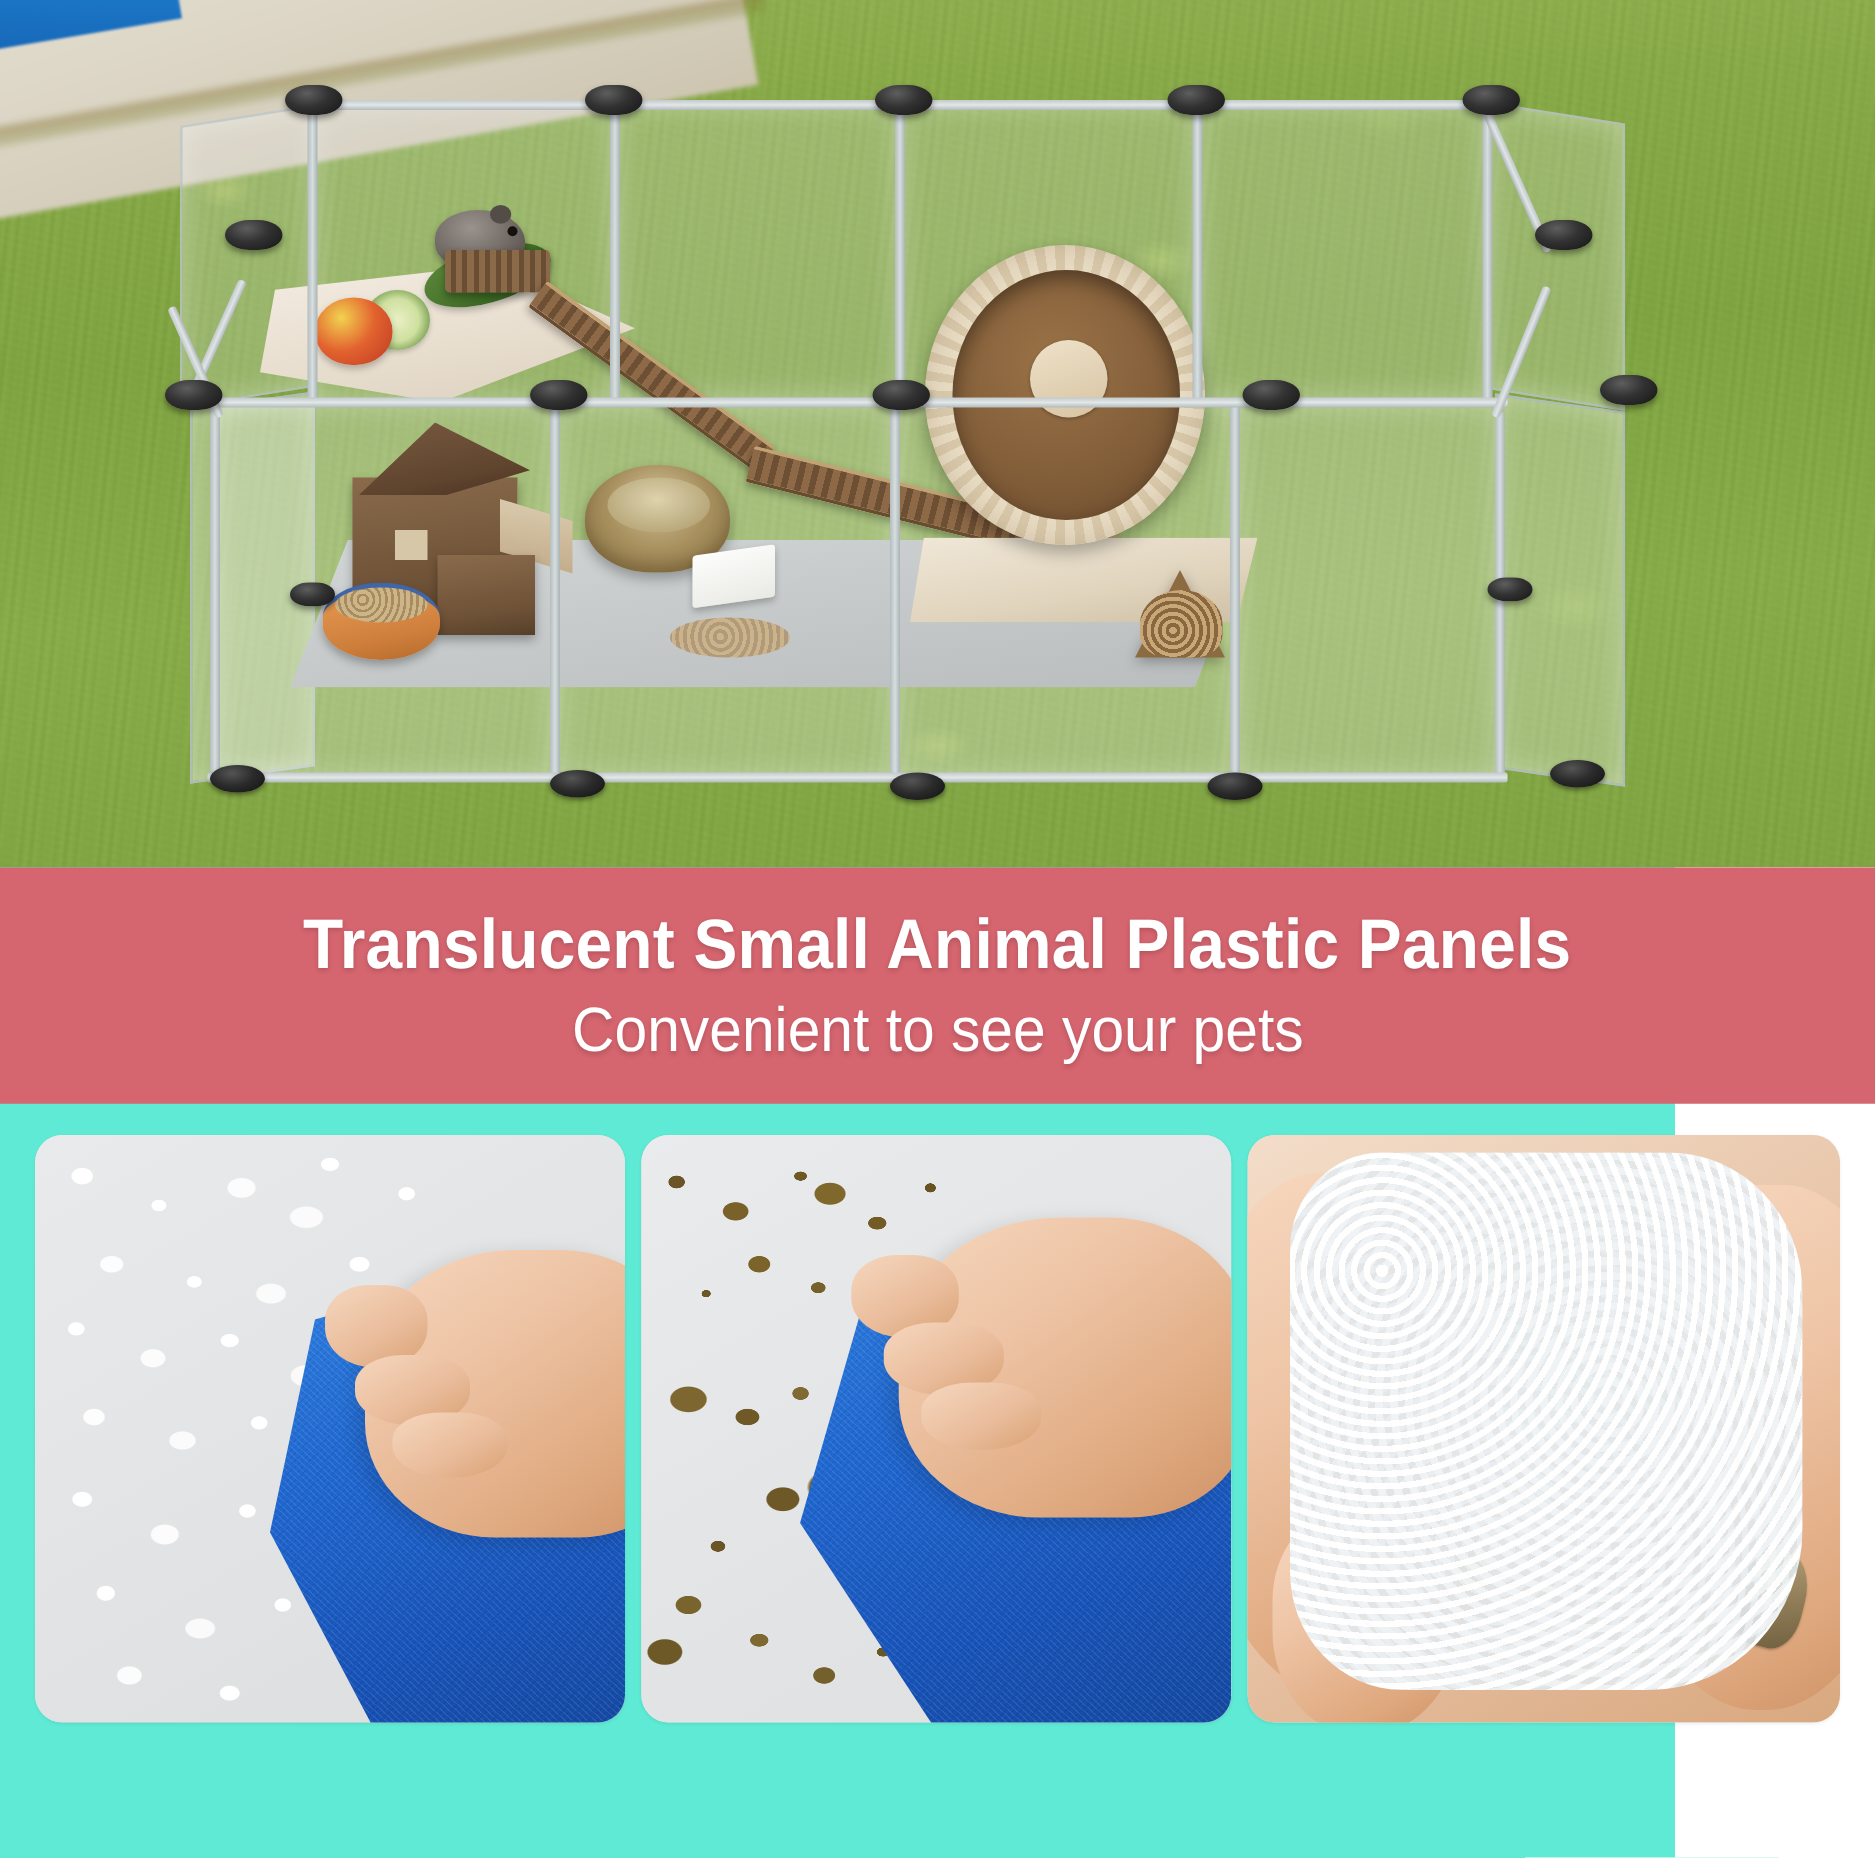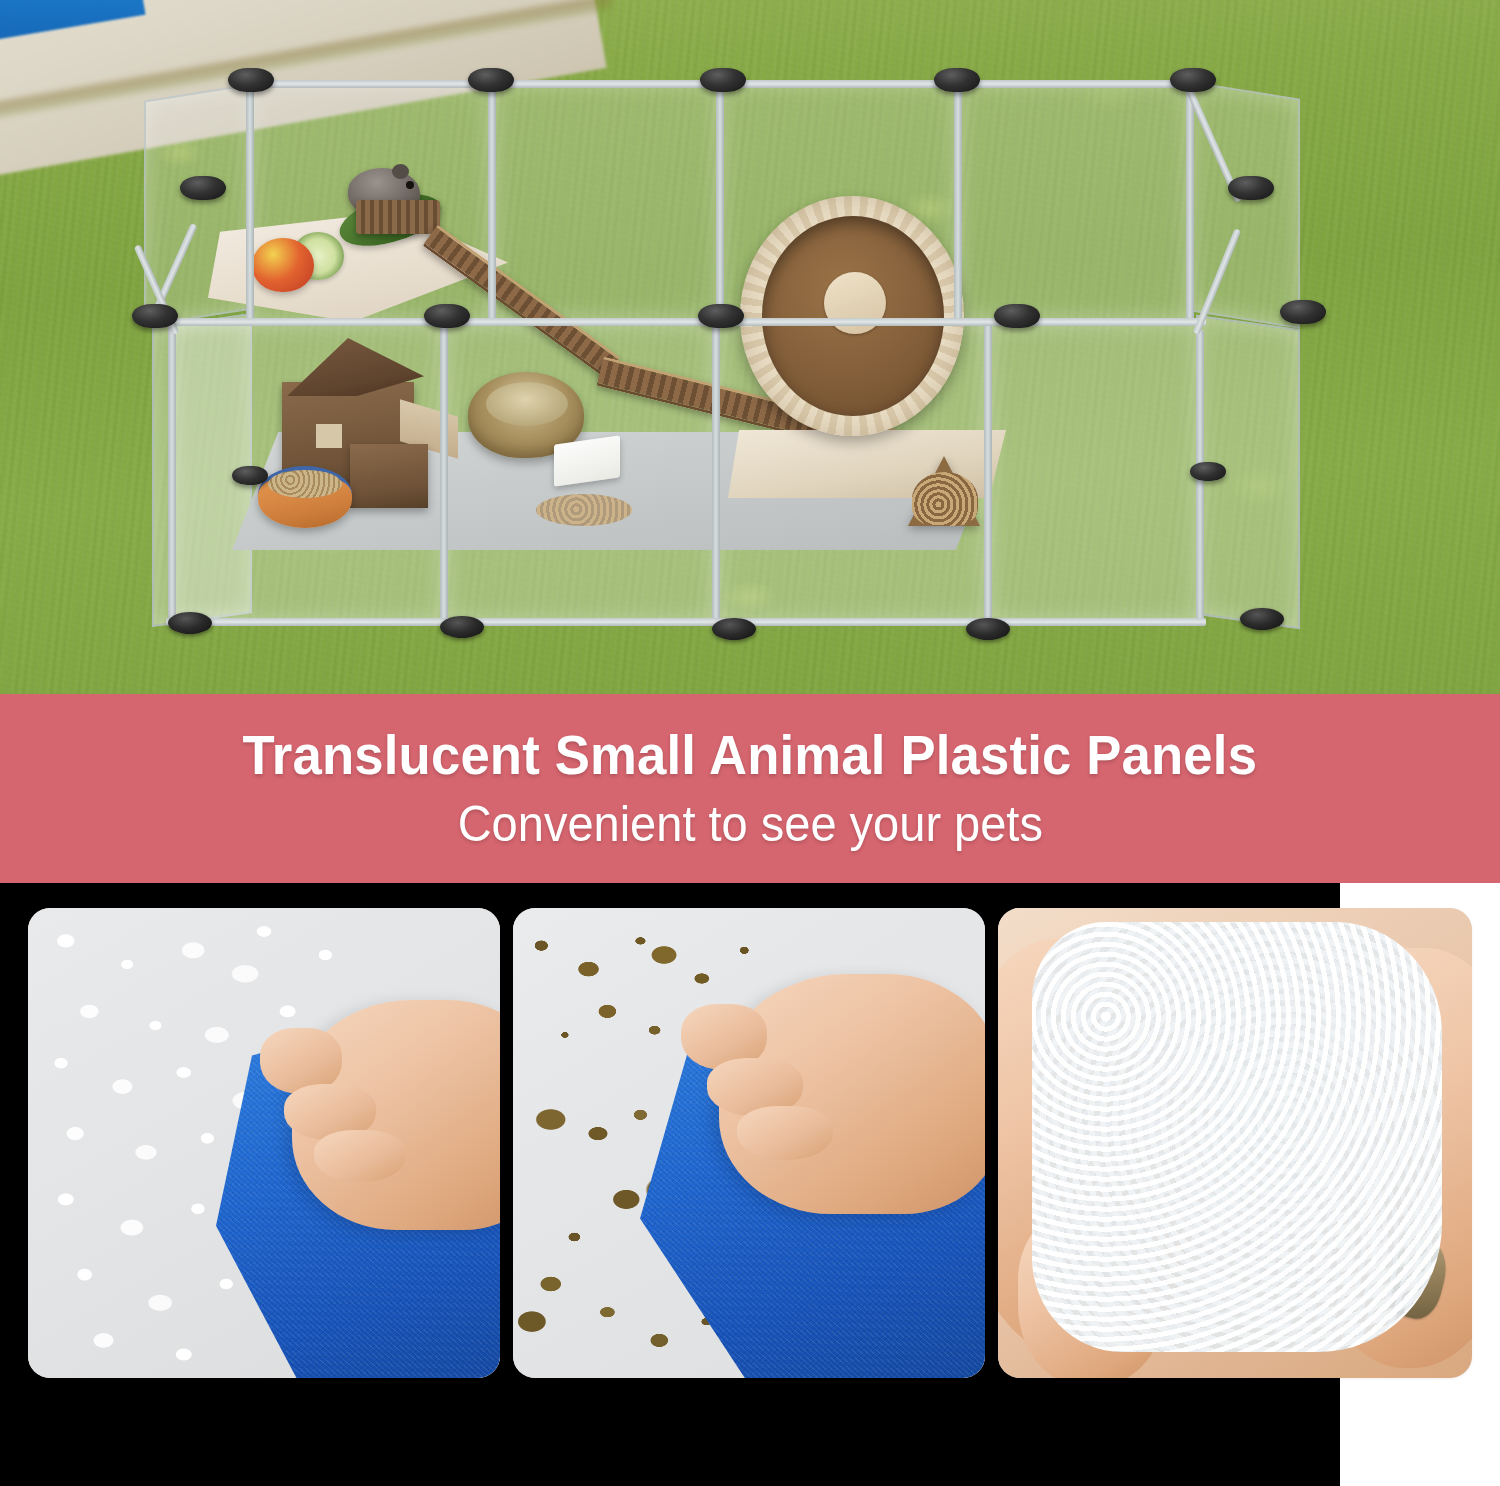--- a/index.html
+++ b/index.html
@@ -1,18 +1,18 @@
 <!DOCTYPE html>
 <html><head>
 <meta charset="utf-8">
 <style>
   * { margin:0; padding:0; box-sizing:border-box; }
   html,body { width:1500px; height:1486px; background:#ffffff;
     font-family:"Liberation Sans", sans-serif; overflow:hidden; }
-  #page { position:relative; width:1340px; height:1486px; background:#000000; }
+  #page { position:relative; width:1340px; height:1486px; background:#5eead4; }
 
   
   .hero { position:absolute; left:0; top:0; width:1500px; height:694px; overflow:hidden; }
   .hero-bg { position:absolute; inset:0;
     background:
       radial-gradient(ellipse 40px 26px at 12% 22%, rgba(180,200,90,.55), transparent 60%),
       radial-gradient(ellipse 50px 30px at 34% 58%, rgba(168,195,85,.5), transparent 62%),
       radial-gradient(ellipse 46px 28px at 62% 30%, rgba(178,203,92,.5), transparent 62%),
       radial-gradient(ellipse 52px 32px at 84% 70%, rgba(160,190,80,.5), transparent 62%),
       radial-gradient(ellipse 44px 26px at 50% 86%, rgba(186,208,96,.45), transparent 62%),

